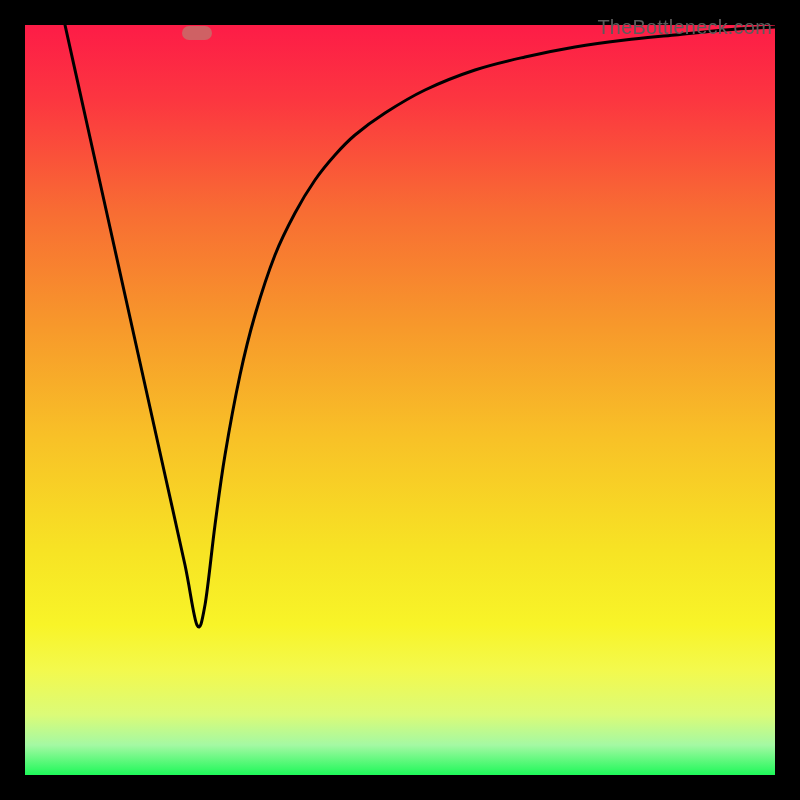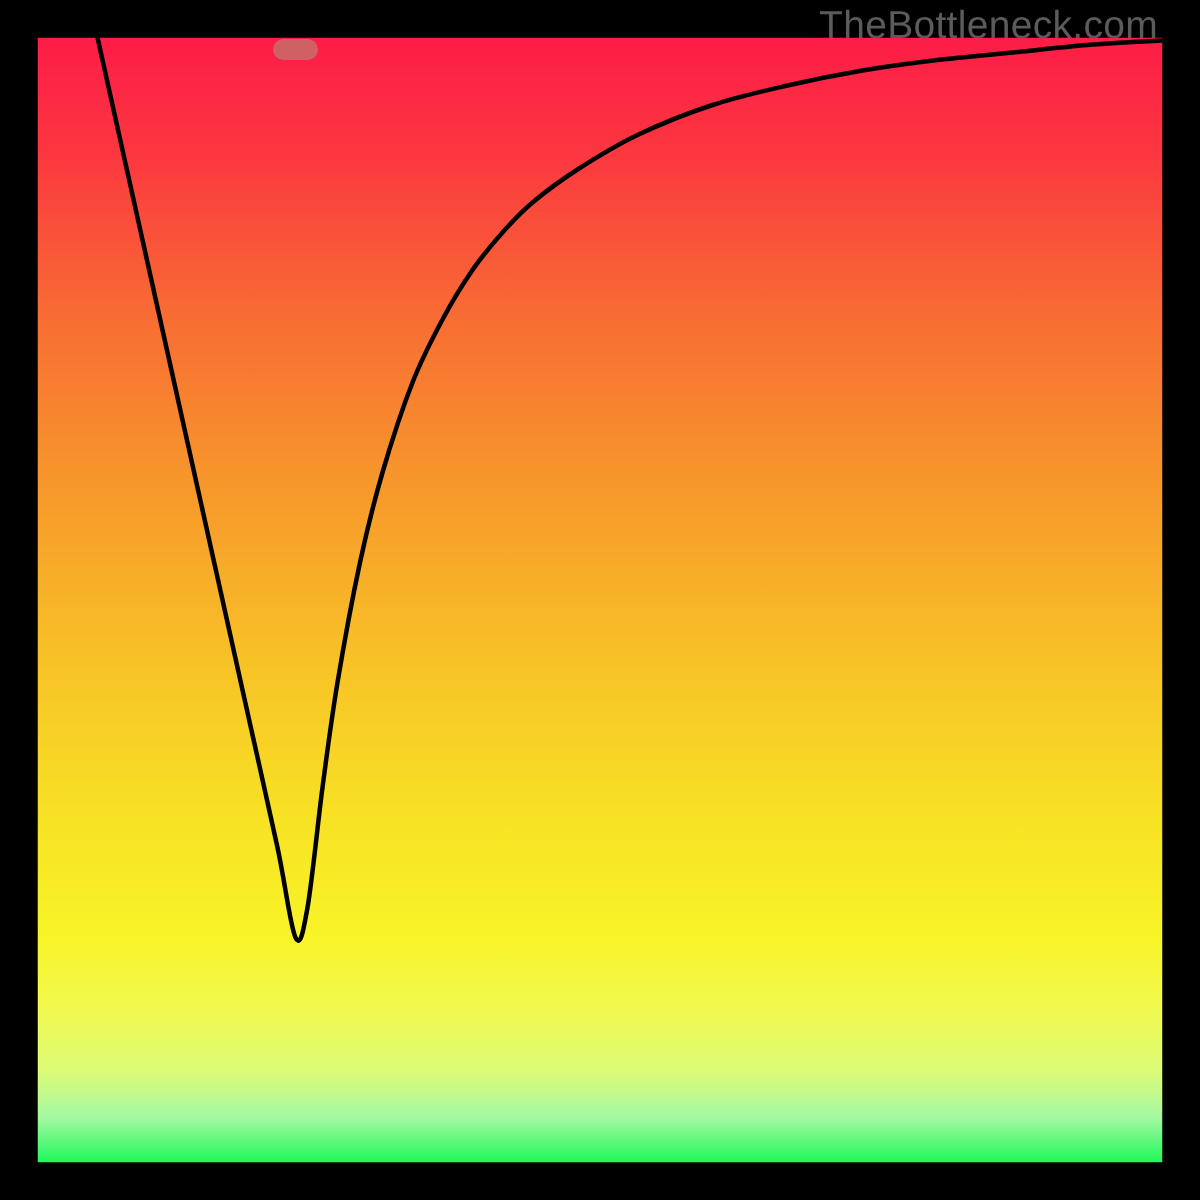--- a/index.html
+++ b/index.html
@@ -21,24 +21,24 @@
   }
   .plot {
     position: absolute;
     left: 0;
     top: 0;
     width: 750px;
     height: 750px;
   }
   .watermark {
     position: absolute;
-    top: 1px;
+    top: 16px;
     right: 28px;
     color: #5b5b5b;
-    font-size: 26px;
+    font-size: 20px;
     font-weight: 500;
     letter-spacing: 0.2px;
   }
   .marker {
     position: absolute;
     width: 30px;
     height: 14px;
     background: #cf6164;
     border-radius: 8px;
     transform: translate(-50%, -50%);

